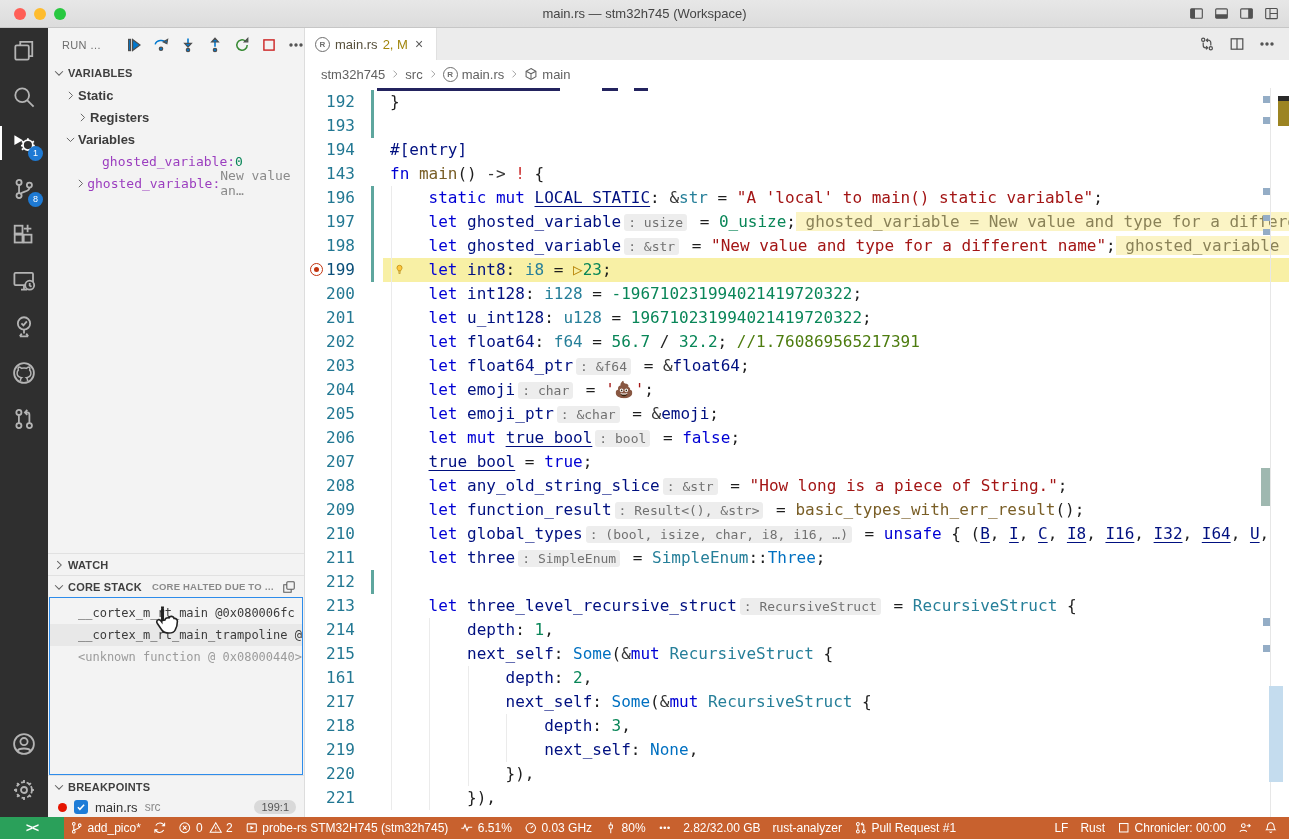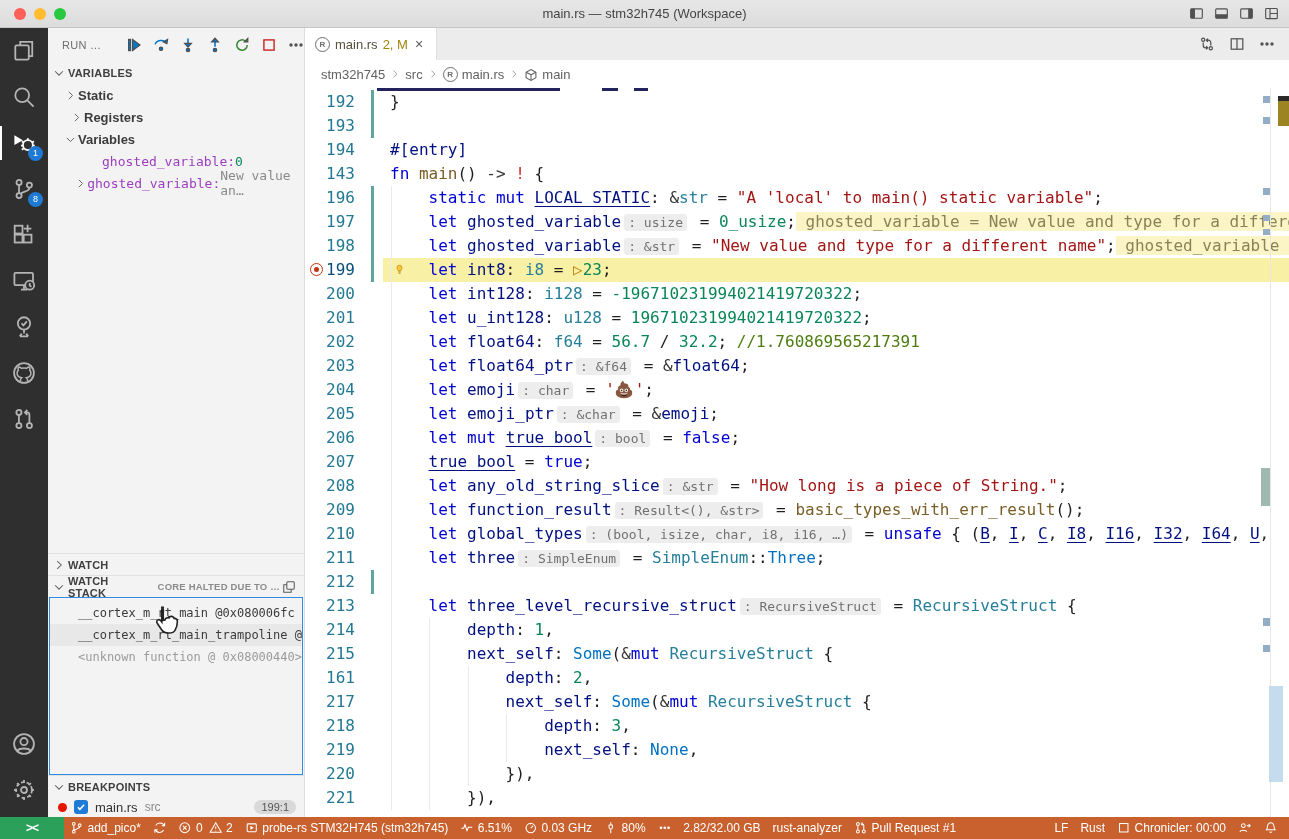--- a/index.html
+++ b/index.html
@@ -72,21 +72,21 @@
     border-right:1px solid #e0e0e0; font-size:13px; }
   .tab-name { color:#57503c; }
   .tab-badge { color:#a1860d; }
   .tab-close { color:#5a5a5a; font-size:14px; margin-left:2px; }
   .rust-ic { width:15px; height:15px; border:1.2px solid #6e6e6e; border-radius:50%; color:#6e6e6e;
     font-size:8px; font-weight:bold; display:inline-flex; align-items:center; justify-content:center; flex:none; }
   .tab-actions { margin-left:auto; display:flex; align-items:center; gap:14px; padding-right:14px; color:#4f4f4f; }
   .tab-actions svg { width:16px; height:16px; }
   .crumbs { height:28px; background:#fff; display:flex; align-items:center; padding-left:16px; gap:4px;
     font-size:13px; color:#616161; }
-  .crumb { display:flex; align-items:flex-end; gap:4px; }
+  .crumb { display:flex; align-items:flex-start; gap:4px; }
   .crumb-sep svg { width:12px; height:12px; color:#9a9a9a; }
   .crumb .ic svg { width:14px; height:14px; color:#616161; }
 
   
   .code { position:absolute; top:60px; left:0; width:984px; height:729px; overflow:hidden; background:#fff; padding-top:2px; }
   .cl { position:relative; height:24px; line-height:24px; white-space:pre; font-family:"DejaVu Sans Mono", monospace;
     font-size:16px; padding-left:85px; }
   .cl.cur { background:linear-gradient(to right, transparent 78px, #f8f0a5 78px); }
   .ln { position:absolute; left:0; top:0; width:50px; text-align:right; color:#237893; font-size:16px; }
   .ln.lncur { color:#0b4f79; font-weight:normal; }
@@ -328,21 +328,21 @@
   </div>
   <div id="var-rows">
       <div class="tree-row bold" style="padding-left: 14px;">
         <span class="chev ic">
           <svg viewBox="0 0 16 16" stroke="currentColor" fill="none" stroke-width="1.2">
             <path d="M6 3.5L10.5 8 6 12.5"></path>
           </svg>
         </span>
         <span>Static</span>
       </div>
-      <div class="tree-row bold" style="padding-left: 20px;">
+      <div class="tree-row bold" style="padding-left: 26px;">
         <span class="chev ic">
           <svg viewBox="0 0 16 16" stroke="currentColor" fill="none" stroke-width="1.2">
             <path d="M6 3.5L10.5 8 6 12.5"></path>
           </svg>
         </span>
         <span>Registers</span>
       </div>
       <div class="tree-row bold" style="padding-left: 14px;">
         <span class="chev ic">
           <svg viewBox="0 0 16 16" stroke="currentColor" fill="none" stroke-width="1.2">
@@ -377,21 +377,21 @@
       </span>
     <span>WATCH</span>
   </div>
 
   <div class="sec-h divider-top">
     <span class="chev ic">
         <svg viewBox="0 0 16 16" stroke="currentColor" fill="none" stroke-width="1.2">
           <path d="M3.5 6L8 10.5 12.5 6"></path>
         </svg>
       </span>
-    <span>WATCH STACK</span>
+    <span>CORE STACK</span>
     <span class="sec-sub">CORE HALTED DUE TO …</span>
     <span class="right ic">
         <svg viewBox="0 0 16 16" stroke="currentColor" fill="none" stroke-width="1.2">
           <rect x="5.5" y="2" width="8.5" height="8.5" rx="1"></rect>
           <path d="M10.5 10.5V14H2V5.5h3.5"></path>
         </svg>
       </span>
   </div>
   <div class="cs-list" id="cs-list">
       <div class="cs-row mono">__cortex_m_rt_main @0x080006fc</div>

